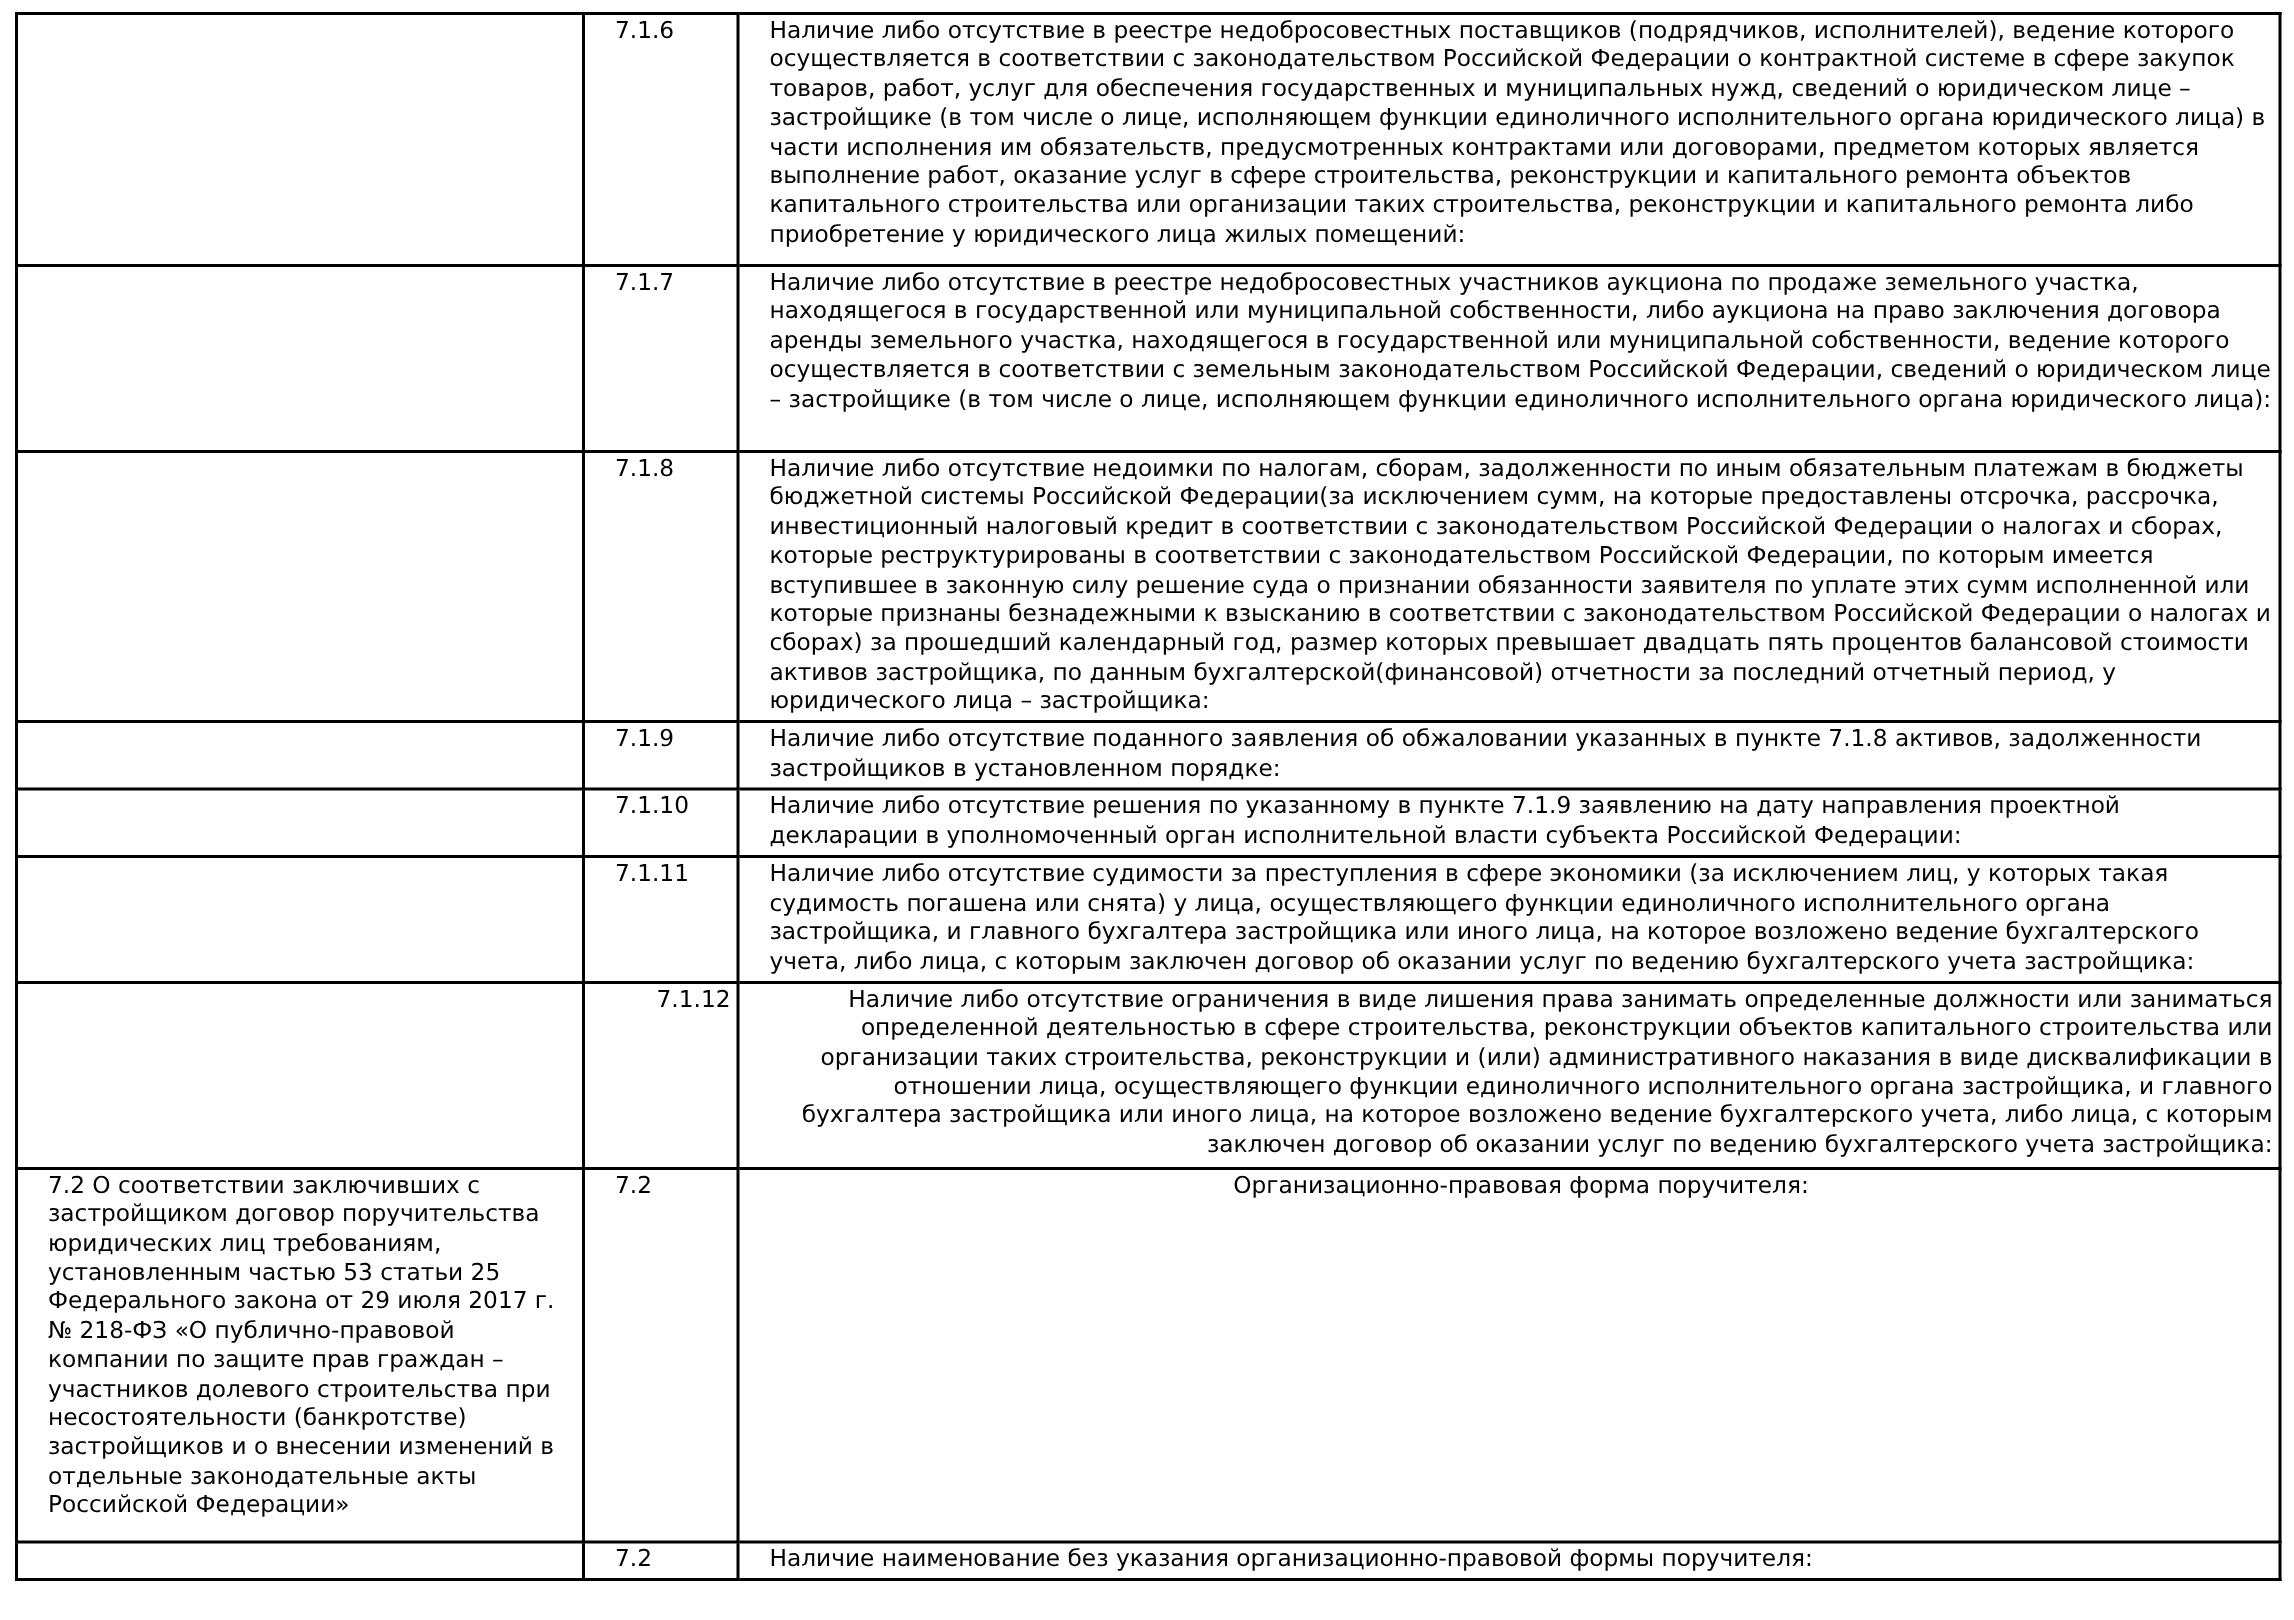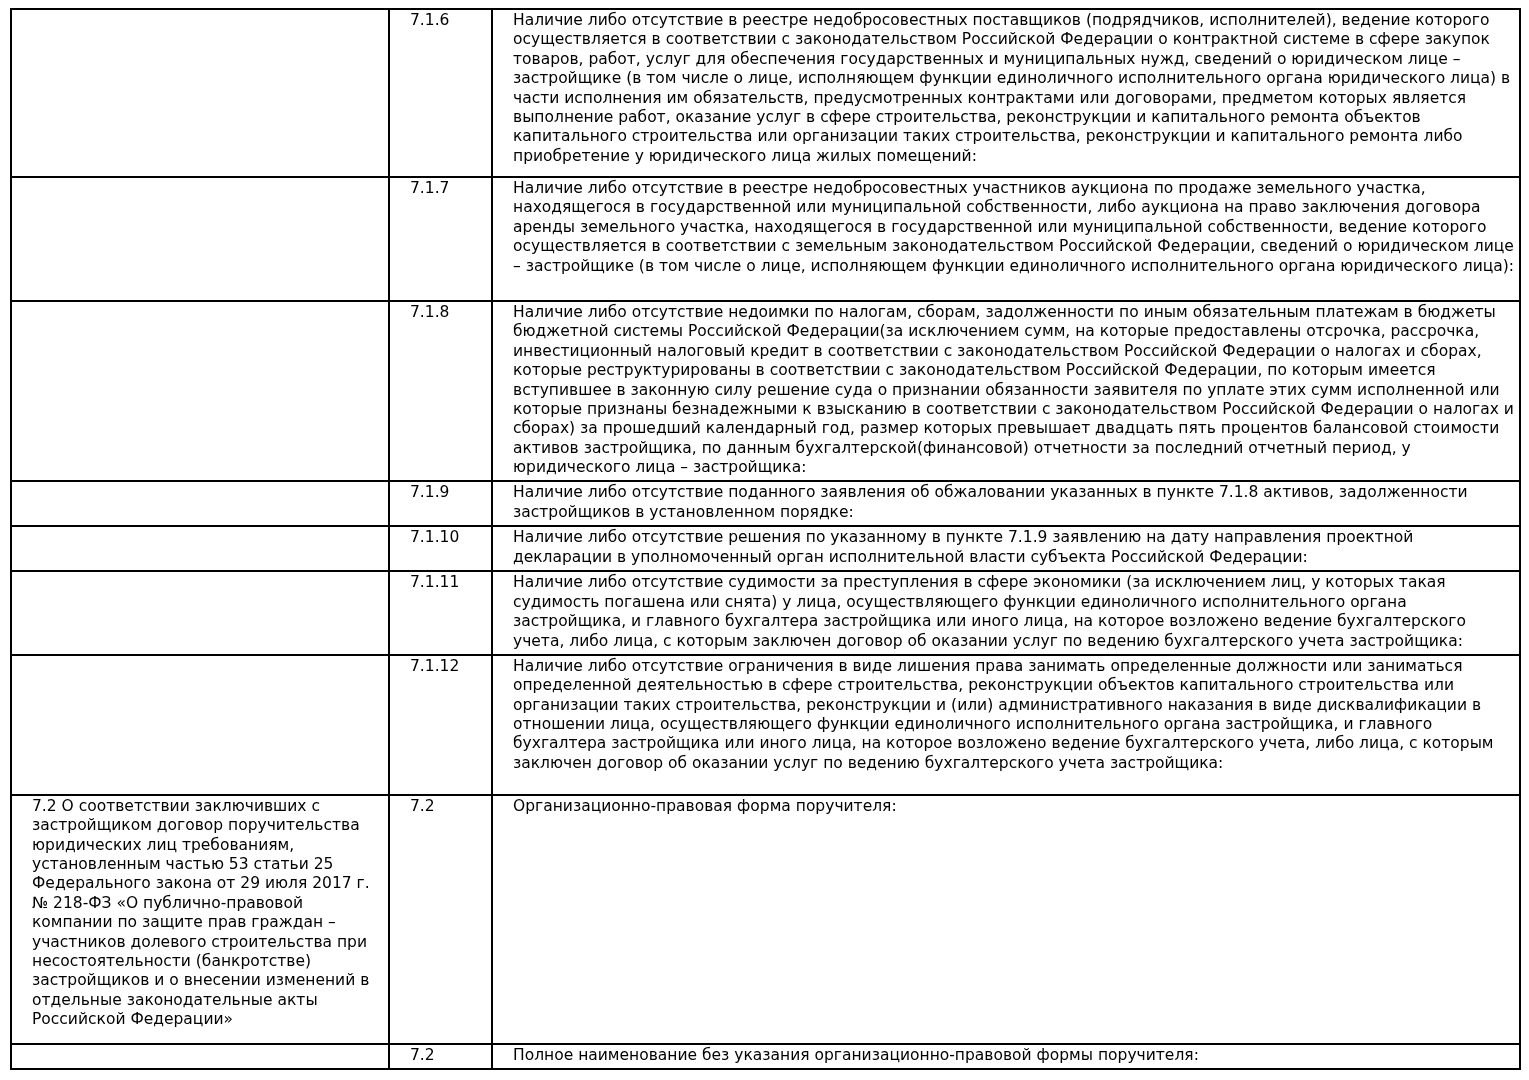--- a/index.html
+++ b/index.html
@@ -34,29 +34,30 @@
     overflow-wrap: break-word;
   }
   td.c1 { }
   td.c2 {
     vertical-align: middle;
     padding-left: 3px;
   }
   td.c3 { }
   td.v-mid {
     vertical-align: middle;
+    text-align: center;
   }
   
   tr.r0 { height: 168px; }
   tr.r1 { height: 124px; }
   tr.r2 { height: 165px; }
   tr.r3 { height: 45px; }
   tr.r4 { height: 45px; }
   tr.r5 { height: 83px; }
-  tr.r6 { height: 140px; }
+  tr.r6 { height: 124px; text-align: right; }
   tr.r7 { height: 249px; }
   tr.r8 { height: 25px; }
 </style>
 </head>
 <body>
 
 <div class="page">
   <table class="decl">
     <colgroup>
       <col style="width:378px">
@@ -100,17 +101,17 @@
         <td class="c3">Наличие либо отсутствие ограничения в виде лишения права занимать определенные должности или заниматься определенной деятельностью в сфере строительства, реконструкции объектов капитального строительства или организации таких строительства, реконструкции и (или) административного наказания в виде дисквалификации в отношении лица, осуществляющего функции единоличного исполнительного органа застройщика, и главного бухгалтера застройщика или иного лица, на которое возложено ведение бухгалтерского учета, либо лица, с которым заключен договор об оказании услуг по ведению бухгалтерского учета застройщика:</td>
       </tr>
       <tr class="r7">
         <td class="c1">7.2 О соответствии заключивших с застройщиком договор поручительства юридических лиц требованиям, установленным частью 53 статьи 25 Федерального закона от 29 июля 2017 г. № 218-ФЗ «О публично-правовой компании по защите прав граждан – участников долевого строительства при несостоятельности (банкротстве) застройщиков и о внесении изменений в отдельные законодательные акты Российской Федерации»</td>
         <td class="c2">7.2</td>
         <td class="c3 v-mid">Организационно-правовая форма поручителя:</td>
       </tr>
       <tr class="r8">
         <td class="c1"></td>
         <td class="c2">7.2</td>
-        <td class="c3">Полное наименование без указания организационно-правовой формы поручителя:</td>
+        <td class="c3">Наличие наименование без указания организационно-правовой формы поручителя:</td>
       </tr>
     </tbody>
   </table>
 </div>
 
 </body></html>

